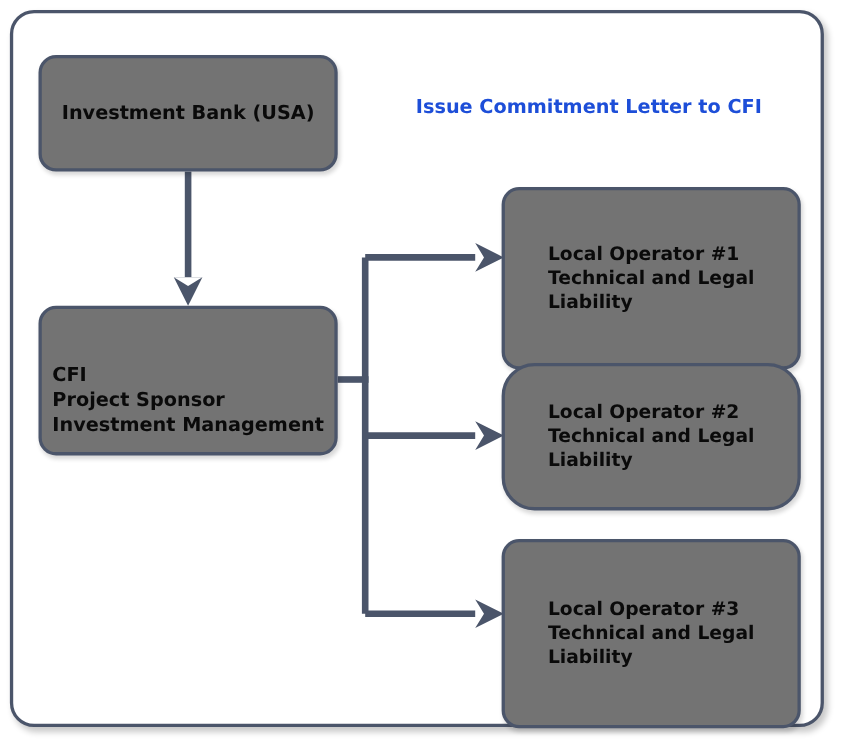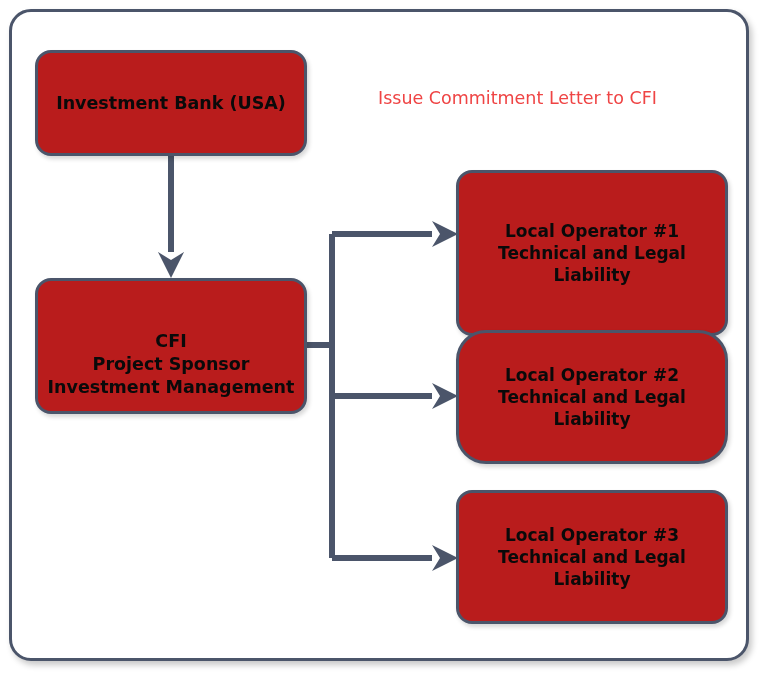--- a/index.html
+++ b/index.html
@@ -30,51 +30,50 @@
     border-radius: 22px;
     background: #ffffff;
     box-shadow: 3px 4px 6px rgba(0,0,0,0.22);
   }
   
   .node {
     position: absolute;
     box-sizing: border-box;
     border: 3px solid #4b556a;
     border-radius: 16px;
-    background: #b91c1c;
+    background: #737373;
     box-shadow: 2px 3px 4px rgba(0,0,0,0.16);
     display: flex;
     align-items: center;
     justify-content: center;
-    text-align: center;
   }
   .node .node-text {
     color: #0a0a0a;
     font-weight: bold;
     line-height: 1.3;
     padding: 0 8px;
   }
   #node-bank { left: 35px;  top: 50px;  width: 272px; height: 106px; }
   #node-bank .node-text { font-size: 17.5px; }
 
   #node-cfi  { left: 35px;  top: 278px; width: 272px; height: 136px; }
   #node-cfi .node-text { font-size: 17.5px; margin-top: 37px; }
 
   #node-op1  { left: 456px; top: 170px; width: 272px; height: 166px; }
   #node-op2  { left: 456px; top: 330px; width: 272px; height: 134px; border-radius: 30px; }
-  #node-op3  { left: 456px; top: 490px; width: 272px; height: 134px; }
+  #node-op3  { left: 456px; top: 490px; width: 272px; height: 172px; }
   #node-op1 .node-text,
   #node-op2 .node-text,
   #node-op3 .node-text { font-size: 17px; }
 
   
   .label {
     position: absolute;
-    color: #ef4444;
-    font-weight: normal;
+    color: #1d4ed8;
+    font-weight: bold;
     line-height: 1.38;
   }
   #label-header {
     left: 378px;
     top: 86px;
     font-size: 17.5px;
     white-space: nowrap;
   }
   #label-caption {
     left: 60px;

